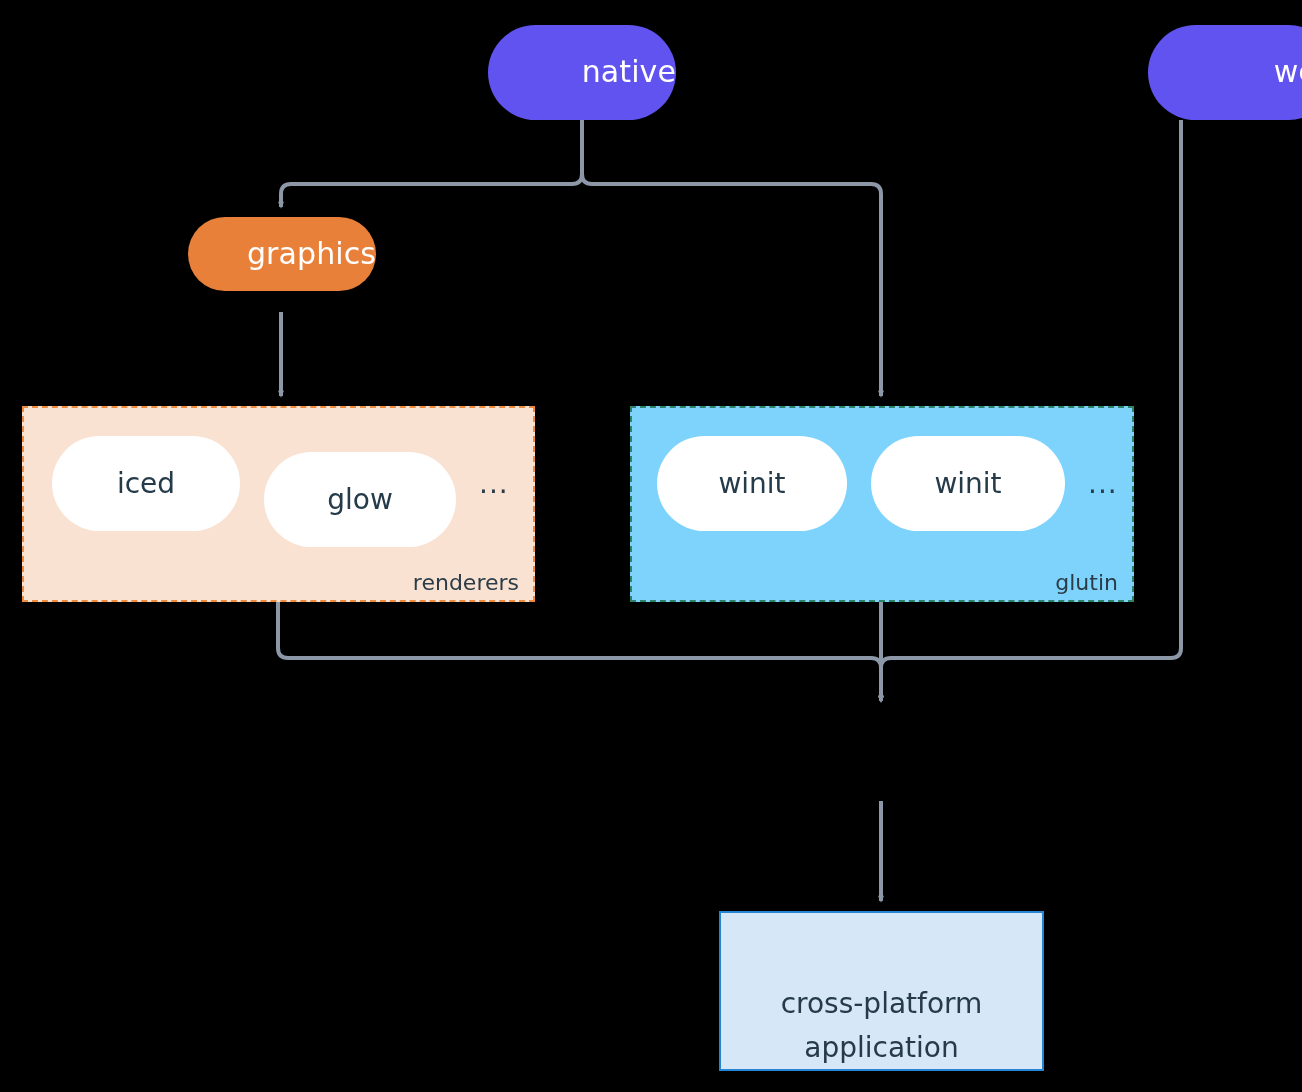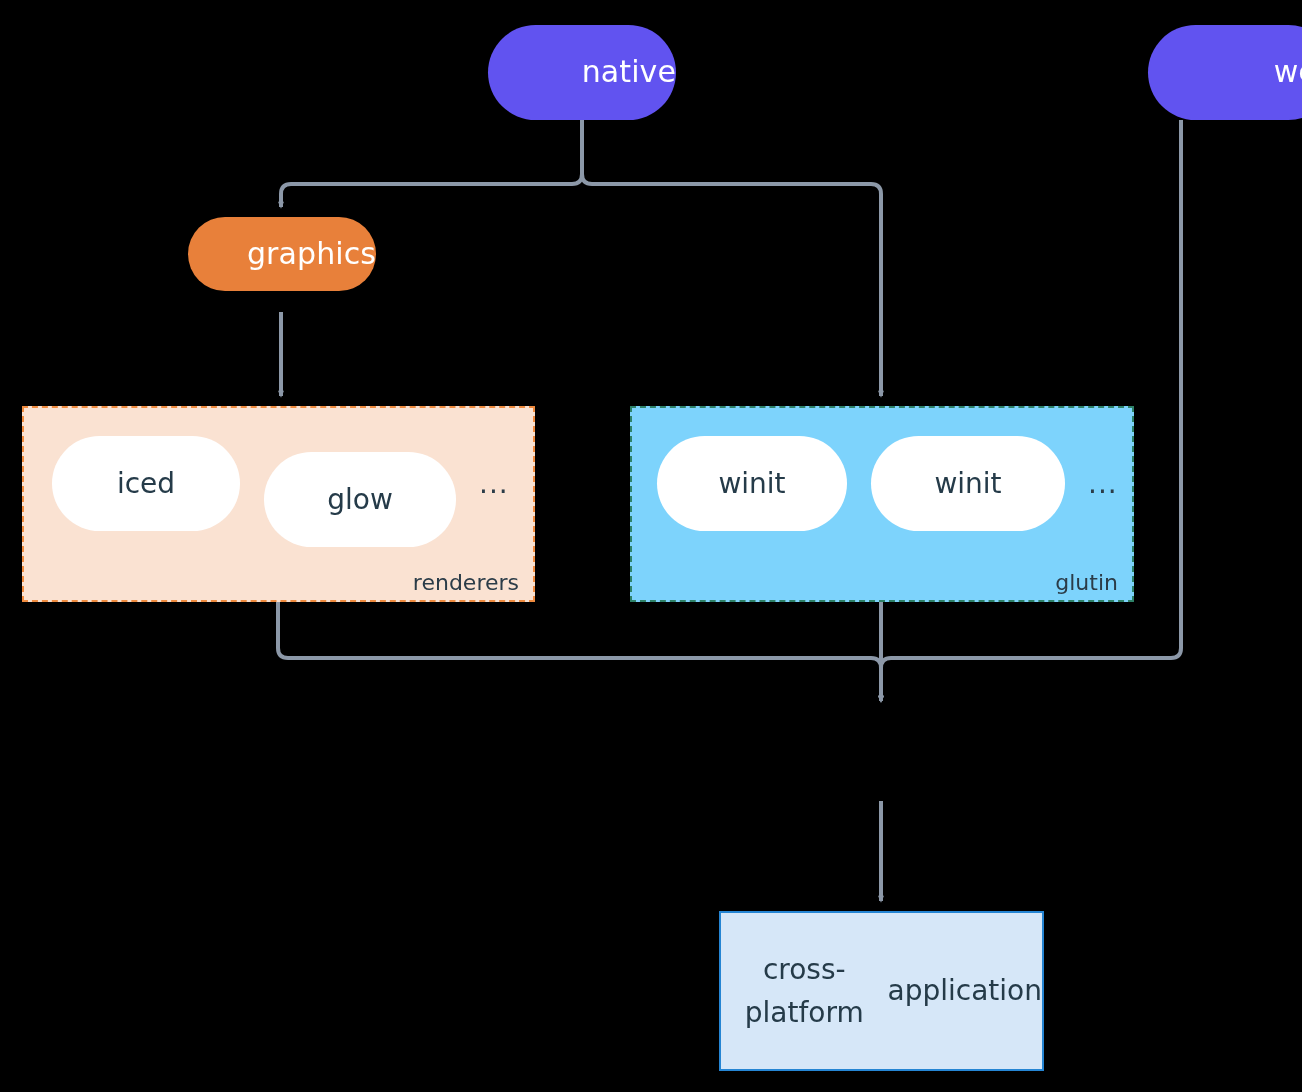--- a/index.html
+++ b/index.html
@@ -112,21 +112,21 @@
   }
   .ellipsis-renderers { left: 455px; }
   .ellipsis-shells    { left: 456px; }
   
   .node-app {
     left: 719px; top: 911px; width: 325px; height: 160px;
     background: #D6E7F8;
     border: 2px solid #2585D3;
     color: #253B49;
     font-size: 28px;
-    flex-direction: row;
+    flex-direction: column;
     line-height: 1.55;
   }
 </style>
 </head>
 <body>
 
 <div id="diagram-root">
 
   <svg id="edge-layer" viewBox="0 0 1302 1092" width="1302" height="1092" aria-hidden="true">
     <defs>

